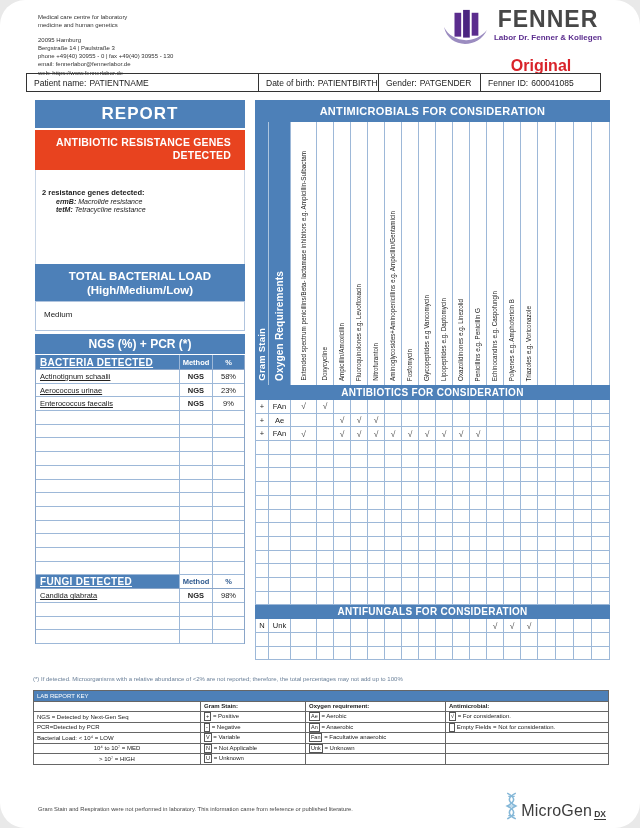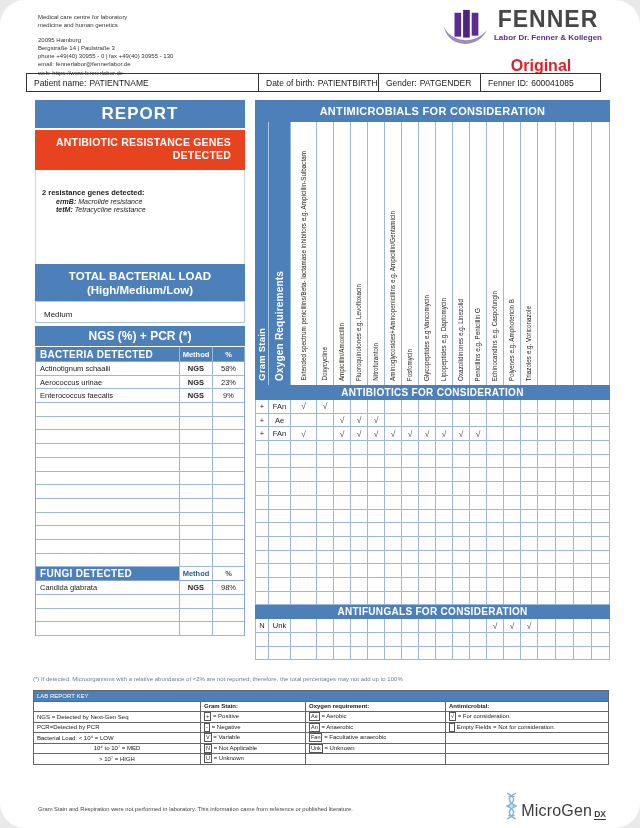--- a/index.html
+++ b/index.html
@@ -28,26 +28,26 @@
   .left  { width:210px; }
   .right { width:355px; }
   
   .report-bar { height:28px; line-height:28px; background:var(--bar-blue,#4d80b8); color:#fff; font-weight:bold; font-size:17px; text-align:center; letter-spacing:1px; margin-bottom:2px; }
   .red-band { height:40px; background:var(--band-red,#e8431f); color:#fff; font-weight:bold; font-size:10.5px; text-align:right; padding:6px 14px 0; line-height:1.25; letter-spacing:0.2px; }
   .genes-box { height:94px; border-left:1px solid #c9d6e6; border-right:1px solid #c9d6e6; padding:18px 6px 0; }
   .genes-summary { font-size:7.5px; font-weight:bold; }
   .gene-line { font-size:7px; font-style:italic; padding-left:14px; margin-top:1px; color:#222; }
   .gene-name { font-weight:bold; font-style:italic; }
   .tbl-bar { height:37px; background:var(--bar-blue,#4d80b8); color:#fff; font-weight:bold; font-size:11.5px; text-align:center; padding-top:5px; line-height:1.25; }
-  .medium-box { height:22px; border:1px solid #b0c4de; font-size:8px; padding:8px 0 0 8px; margin-bottom:3px; }
+  .medium-box { height:30px; border:1px solid #b0c4de; font-size:8px; padding:8px 0 0 8px; margin-bottom:3px; }
   .ngs-bar { height:20px; line-height:20px; background:var(--bar-blue,#4d80b8); color:#fff; font-weight:bold; font-size:12px; text-align:center; margin-bottom:1px; }
   .l-table { border-right:1px solid #8aa5c8; border-left:1px solid #8aa5c8; }
   .l-row { display:flex; height:13.7px; border-bottom:1px solid #9db8d8; }
   .l-cell { display:flex; align-items:center; font-size:7.5px; color:#222; }
-  .l-name { width:144px; padding-left:4px; border-right:1px solid #9db8d8; }
+  .l-name { width:144px; padding-left:4px; border-right:1px solid #9db8d8;text-decoration:underline; }
   .l-meth { width:33px; justify-content:center; font-weight:bold; border-right:1px solid #9db8d8; }
   .l-pct  { flex:1; justify-content:center; }
   .l-head { height:15px; background:var(--bar-blue,#4d80b8); border-bottom:1px solid #8aa5c8; }
   .l-head .l-cell { color:#fff; font-weight:bold; }
   .lh-name { font-size:10px; letter-spacing:0.3px; }
   .lh-sm { font-size:7.5px; }
   .fungi-head { height:14px; background:#fff; }
   .fungi-head .l-name { background:var(--bar-blue,#4d80b8); color:#fff; font-size:10px; letter-spacing:0.3px; }
   .fungi-head .l-meth, .fungi-head .l-pct { color:#2f5a8f; font-size:7.5px; }
   

